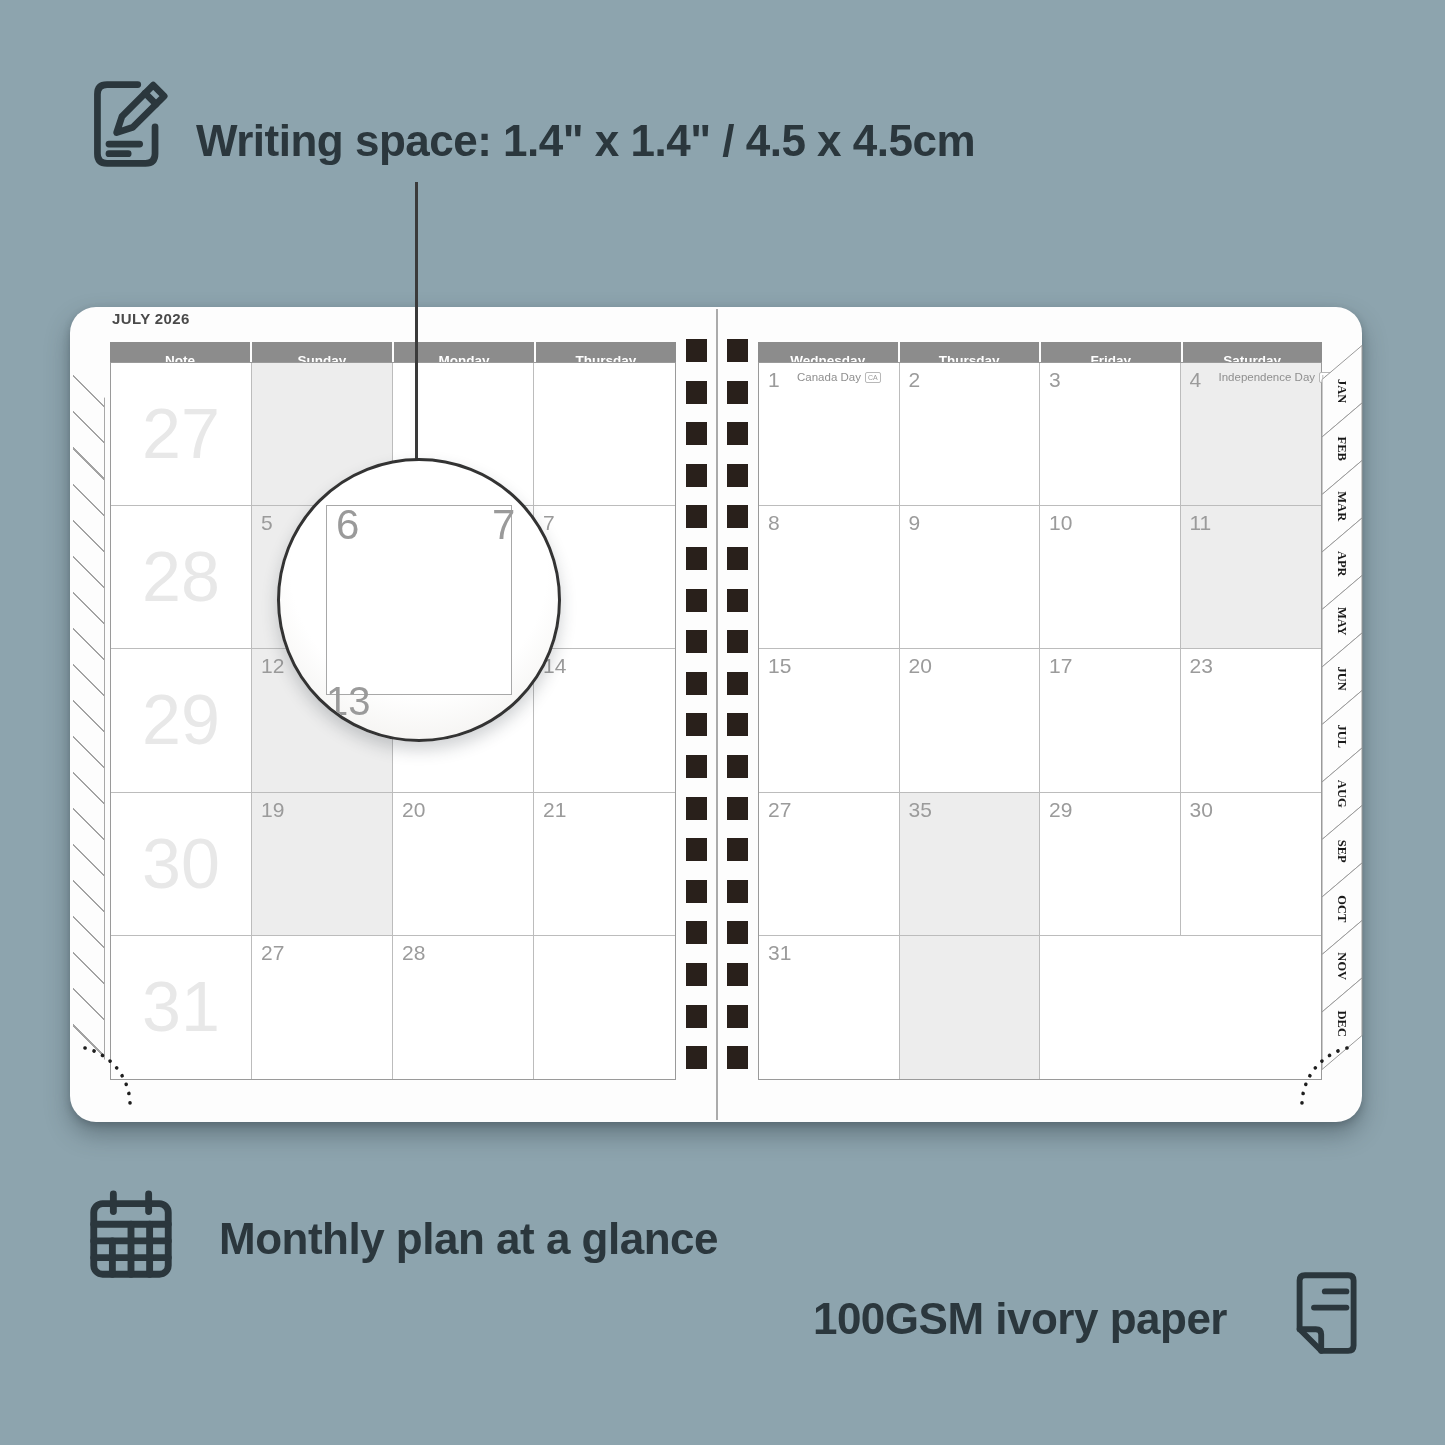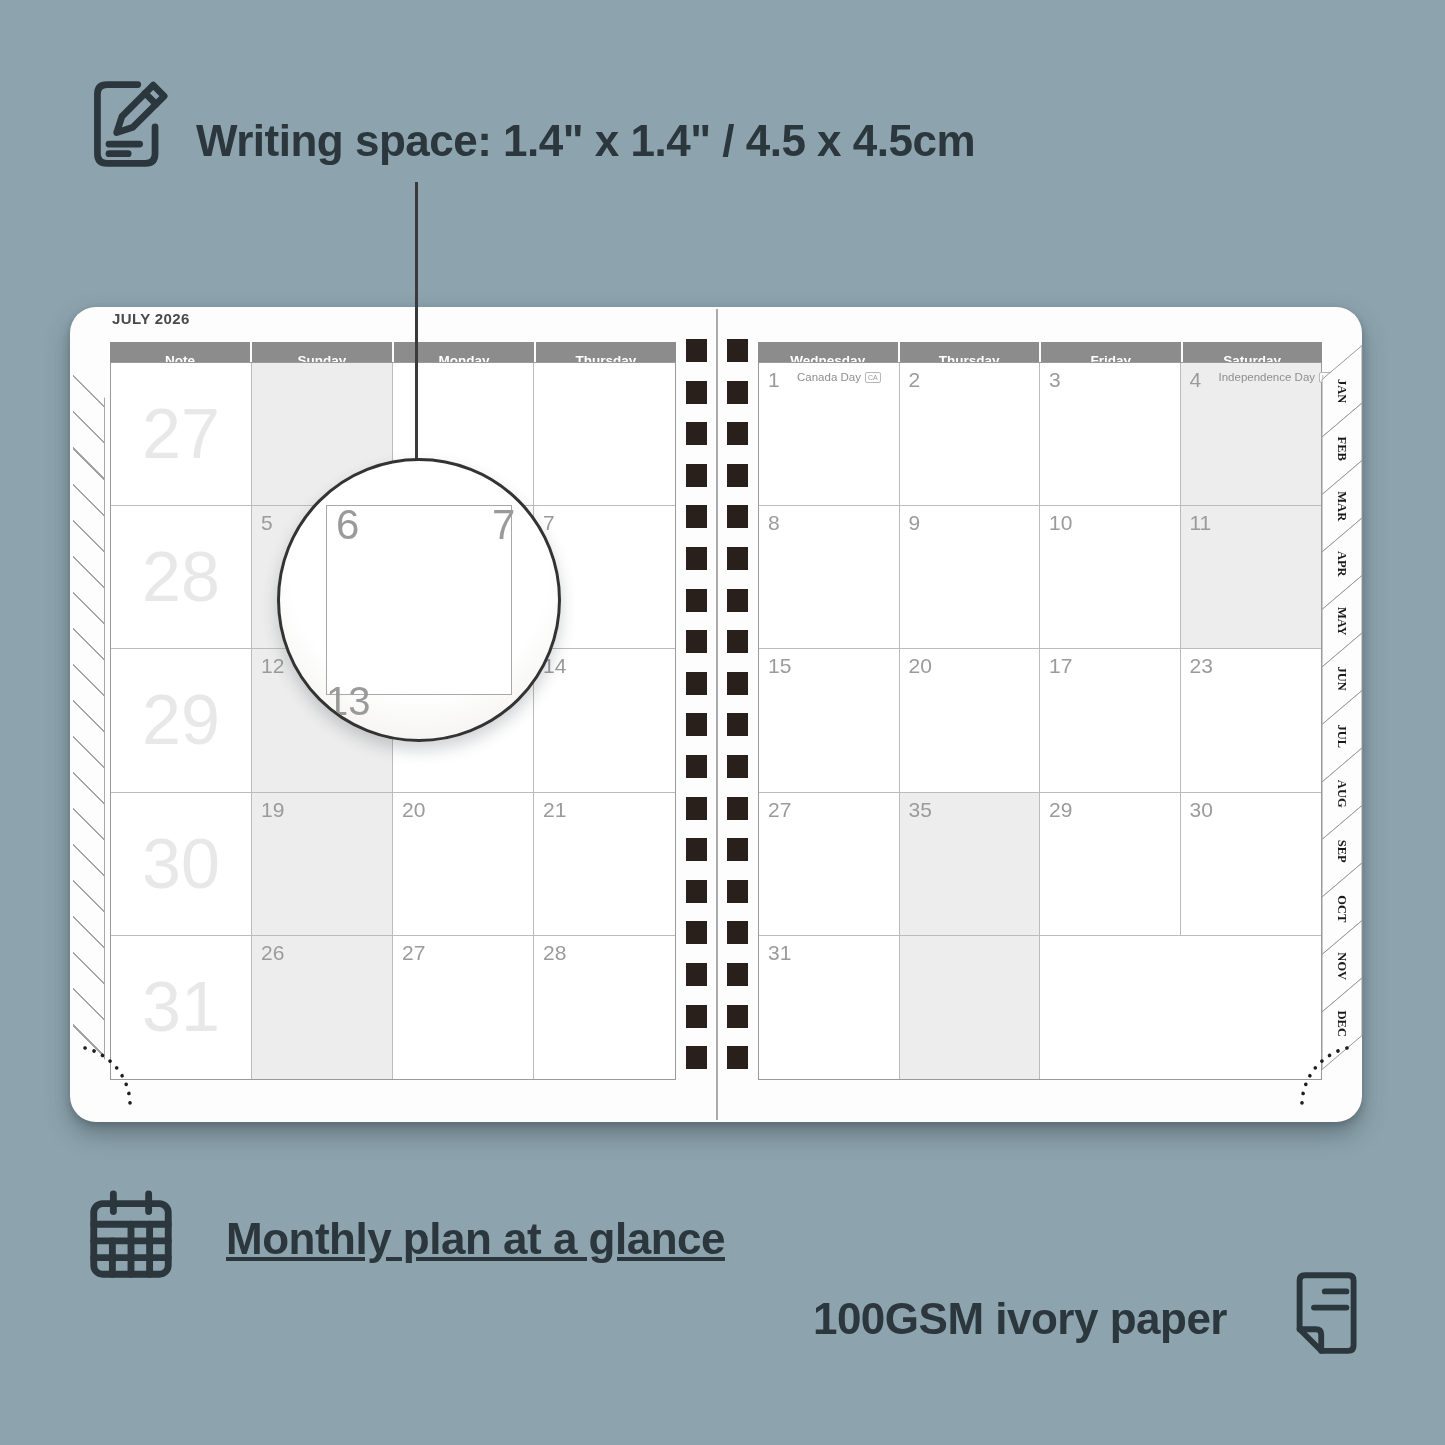--- a/index.html
+++ b/index.html
@@ -9,21 +9,21 @@
     background:#8da4ae;
     overflow:hidden;
     font-family:"Liberation Sans",sans-serif;
   }
   .annot-text{
     position:absolute;
     font-size:44px;font-weight:700;letter-spacing:-0.5px;
     color:#2b373d;white-space:nowrap;
   }
   #writing-text{left:196px;top:116px;}
-  #monthly-text{left:226px;top:1214px;text-decoration:underline;}
+  #monthly-text{left:219px;top:1214px;}
   #paper-text{right:218px;top:1294px;}
   .icon-box{position:absolute;}
   #write-icon{left:84px;top:74px;}
   #cal-icon{left:82px;top:1188px;}
   #paper-icon{left:1278px;top:1264px;}
   
   .pointer-line{
     position:absolute;left:415px;top:182px;width:3px;height:280px;
     background:#3a3a3a;z-index:6;
   }
@@ -180,23 +180,20 @@
         <div class="daynum">19</div>
       </div>
       <div class="cell">
         <div class="daynum">20</div>
       </div>
       <div class="cell">
         <div class="daynum">21</div>
       </div>
       <div class="cell notecell">
         <div class="wknum">31</div>
-      </div>
-      <div class="cell shade">
-        <div class="daynum">26</div>
       </div>
       <div class="cell">
         <div class="daynum">27</div>
       </div>
       <div class="cell">
         <div class="daynum">28</div>
       </div>
     </div>
   <div class="cal-body" id="right-body">
       <div class="cell">

